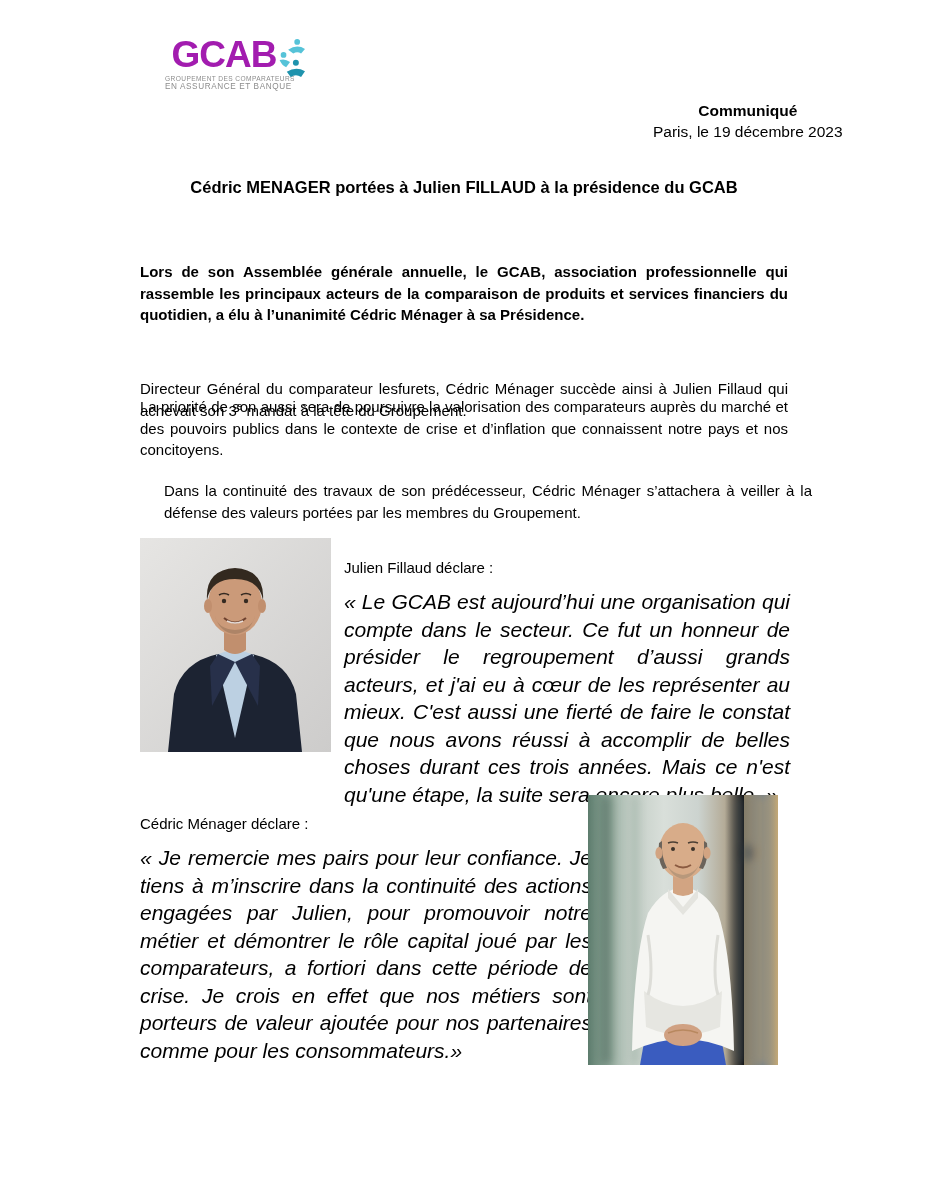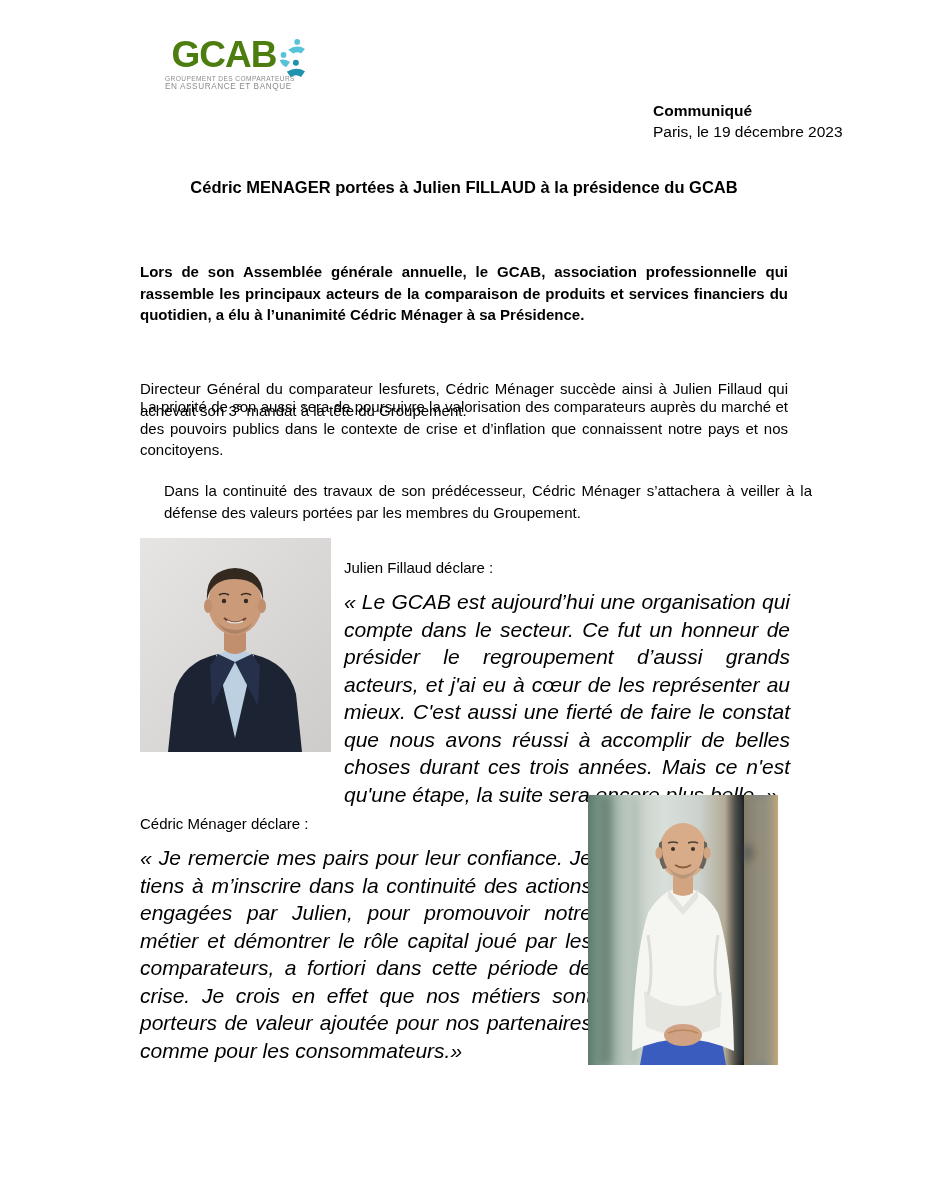--- a/index.html
+++ b/index.html
@@ -10,28 +10,28 @@
     margin:0 auto;
     background:#ffffff;
     font-family:"Liberation Sans", sans-serif;
     color:#000;
     overflow:hidden;
   }
 
   
   .logo { position:absolute; left:165px; top:36px; width:160px; display:flex; align-items:flex-start; }
   .logo-textcol { width:118px; text-align:center; }
-  .logo-name { font-size:37px; font-weight:bold; color:#4d7c0f; line-height:38px; letter-spacing:-1px; }
+  .logo-name { font-size:37px; font-weight:bold; color:#a21caf; line-height:38px; letter-spacing:-1px; }
   .logo-cap1 { font-size:6.6px; color:#8c8c8c; letter-spacing:0.4px; margin-top:1px; white-space:nowrap; }
   .logo-cap2 { font-size:8.2px; color:#8c8c8c; letter-spacing:0.6px; white-space:nowrap; }
   .logo-mark { width:26px; height:56px; margin-left:-4px; margin-top:2px; }
 
   
   .hdr { position:absolute; left:653px; top:100px; font-size:15.5px; line-height:21px; }
-  .hdr .doc-type { font-weight:bold; }
+  .hdr .doc-type { font-weight:bold;text-align:center; }
 
   
   .title { position:absolute; left:140px; top:174px; width:648px; text-align:center;
            font-weight:bold; font-size:16.5px; line-height:26px; }
 
   
   .para { position:absolute; left:140px; width:648px; font-size:15px; line-height:21.5px;
           text-align:justify; }
   .para.bold { font-weight:bold; }
   .p1 { top:246px;margin-top:15px; }

